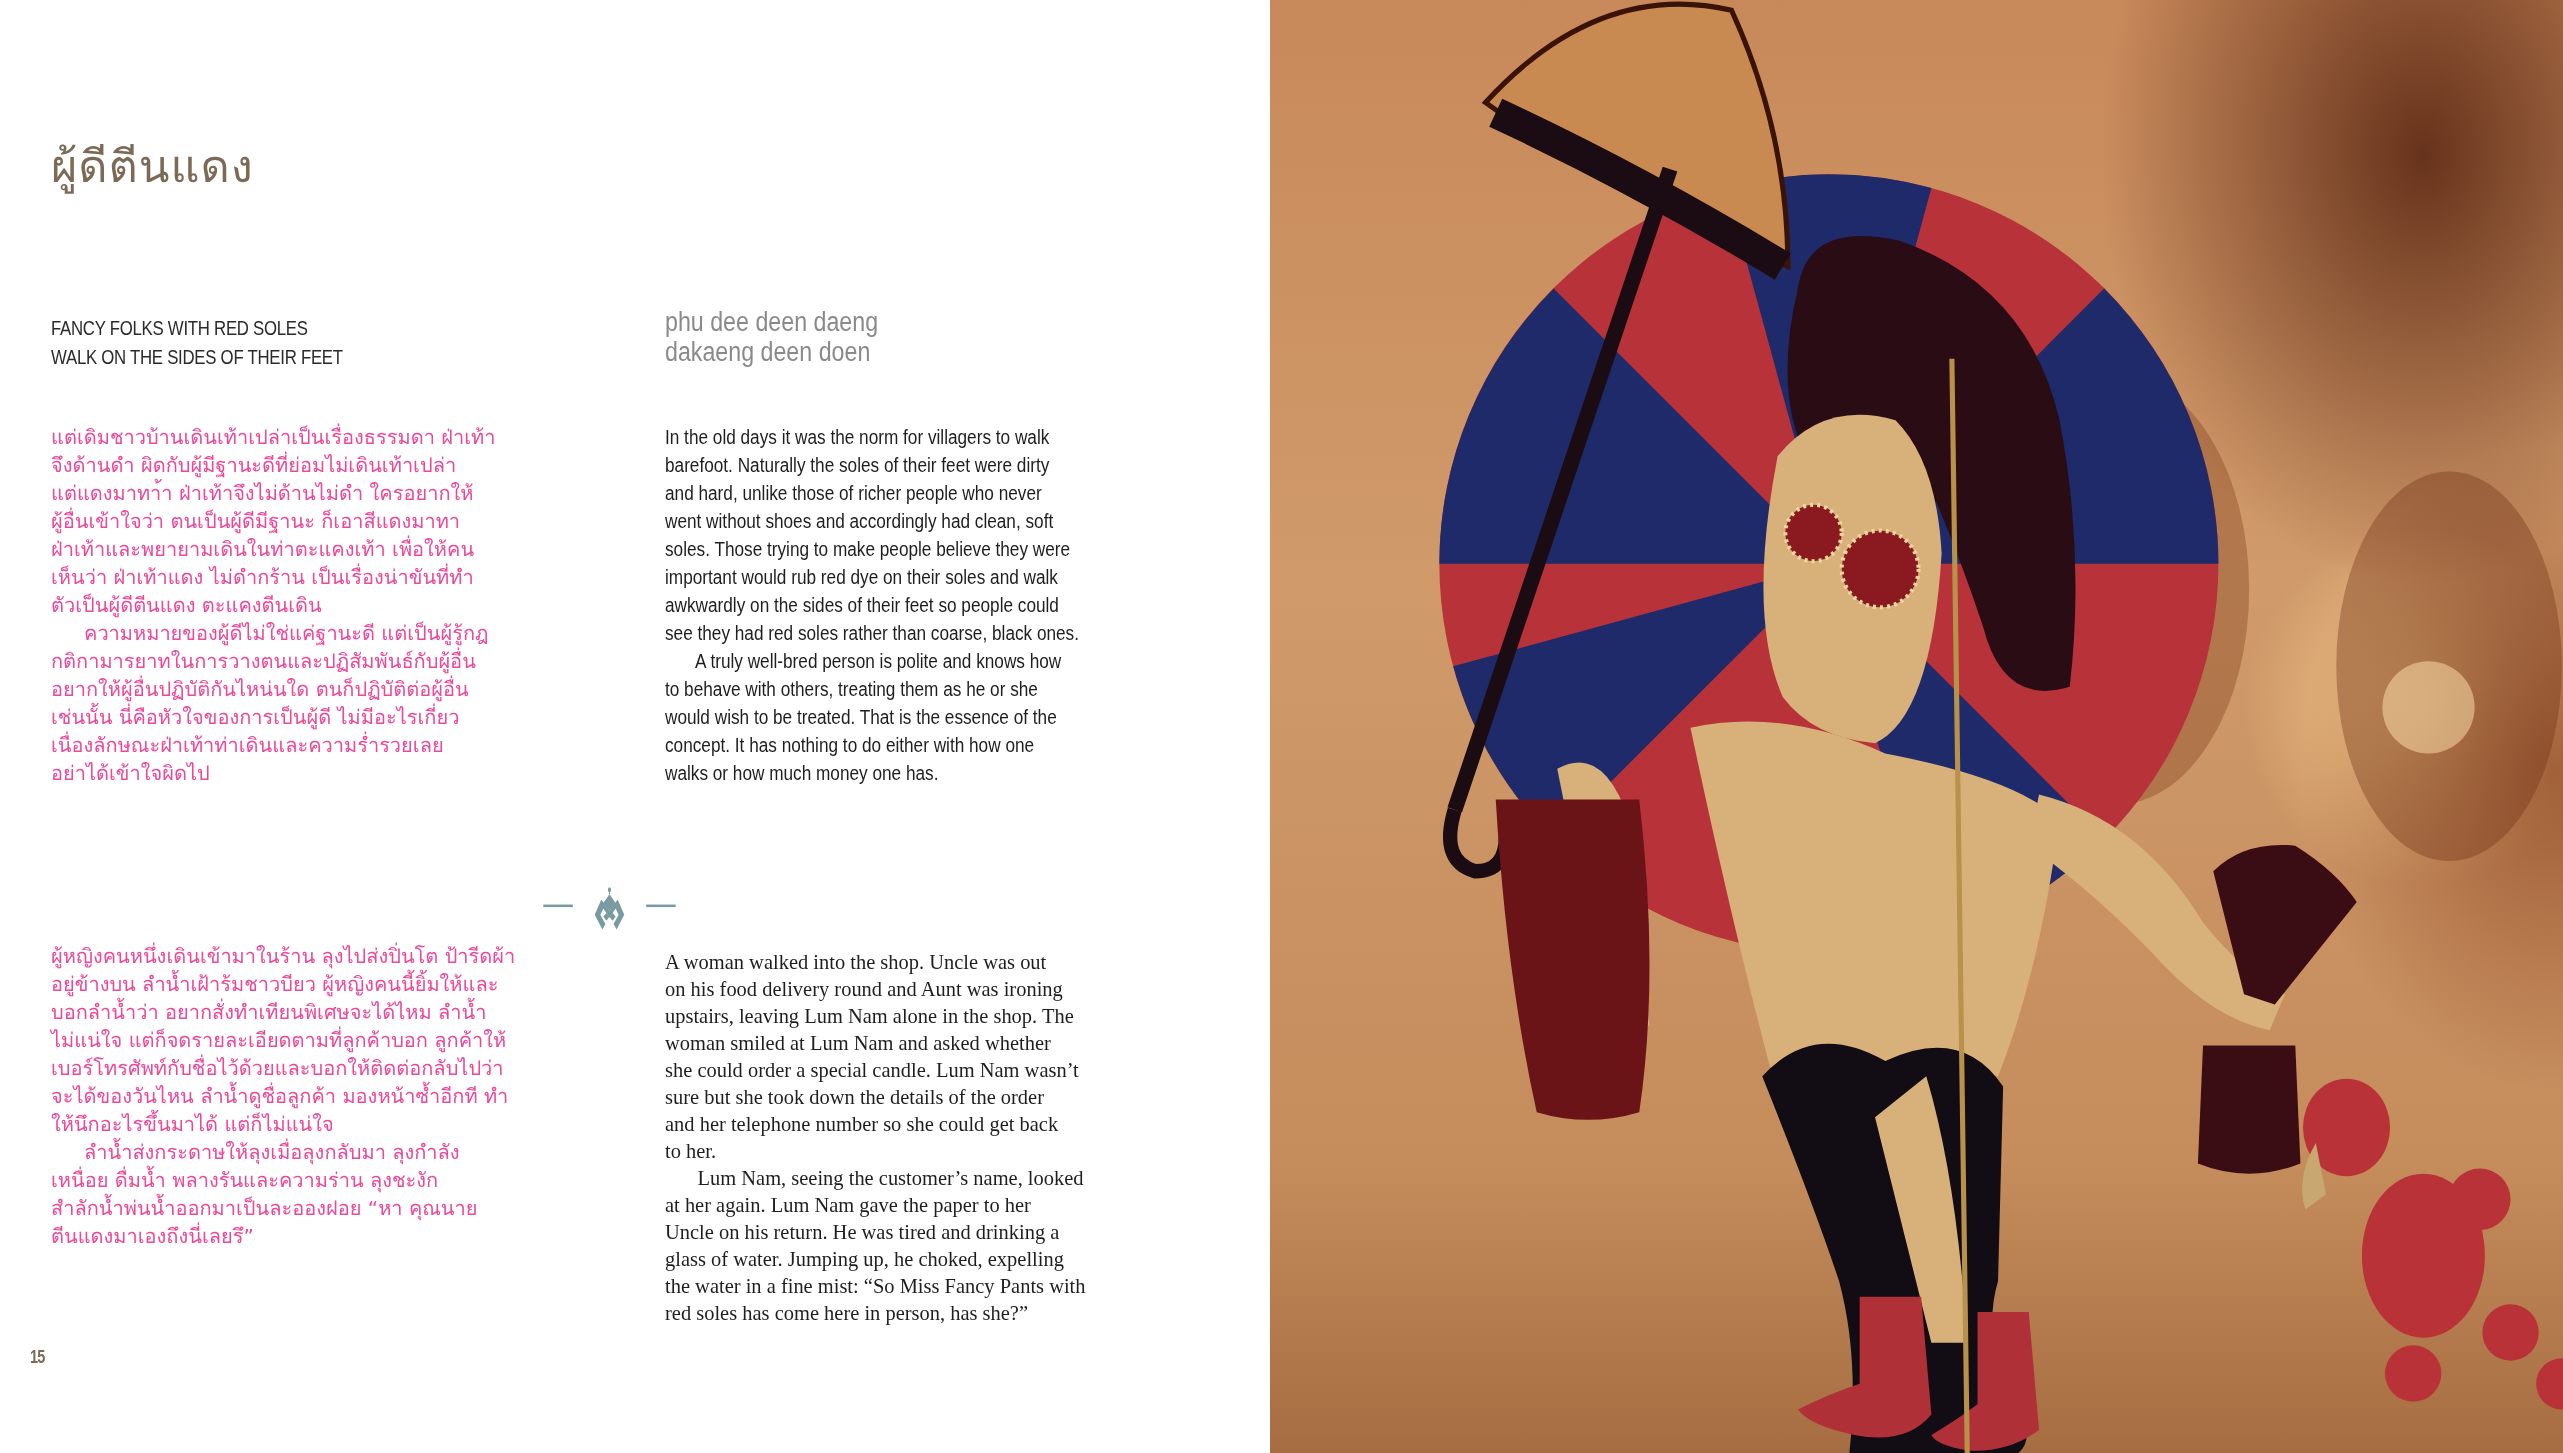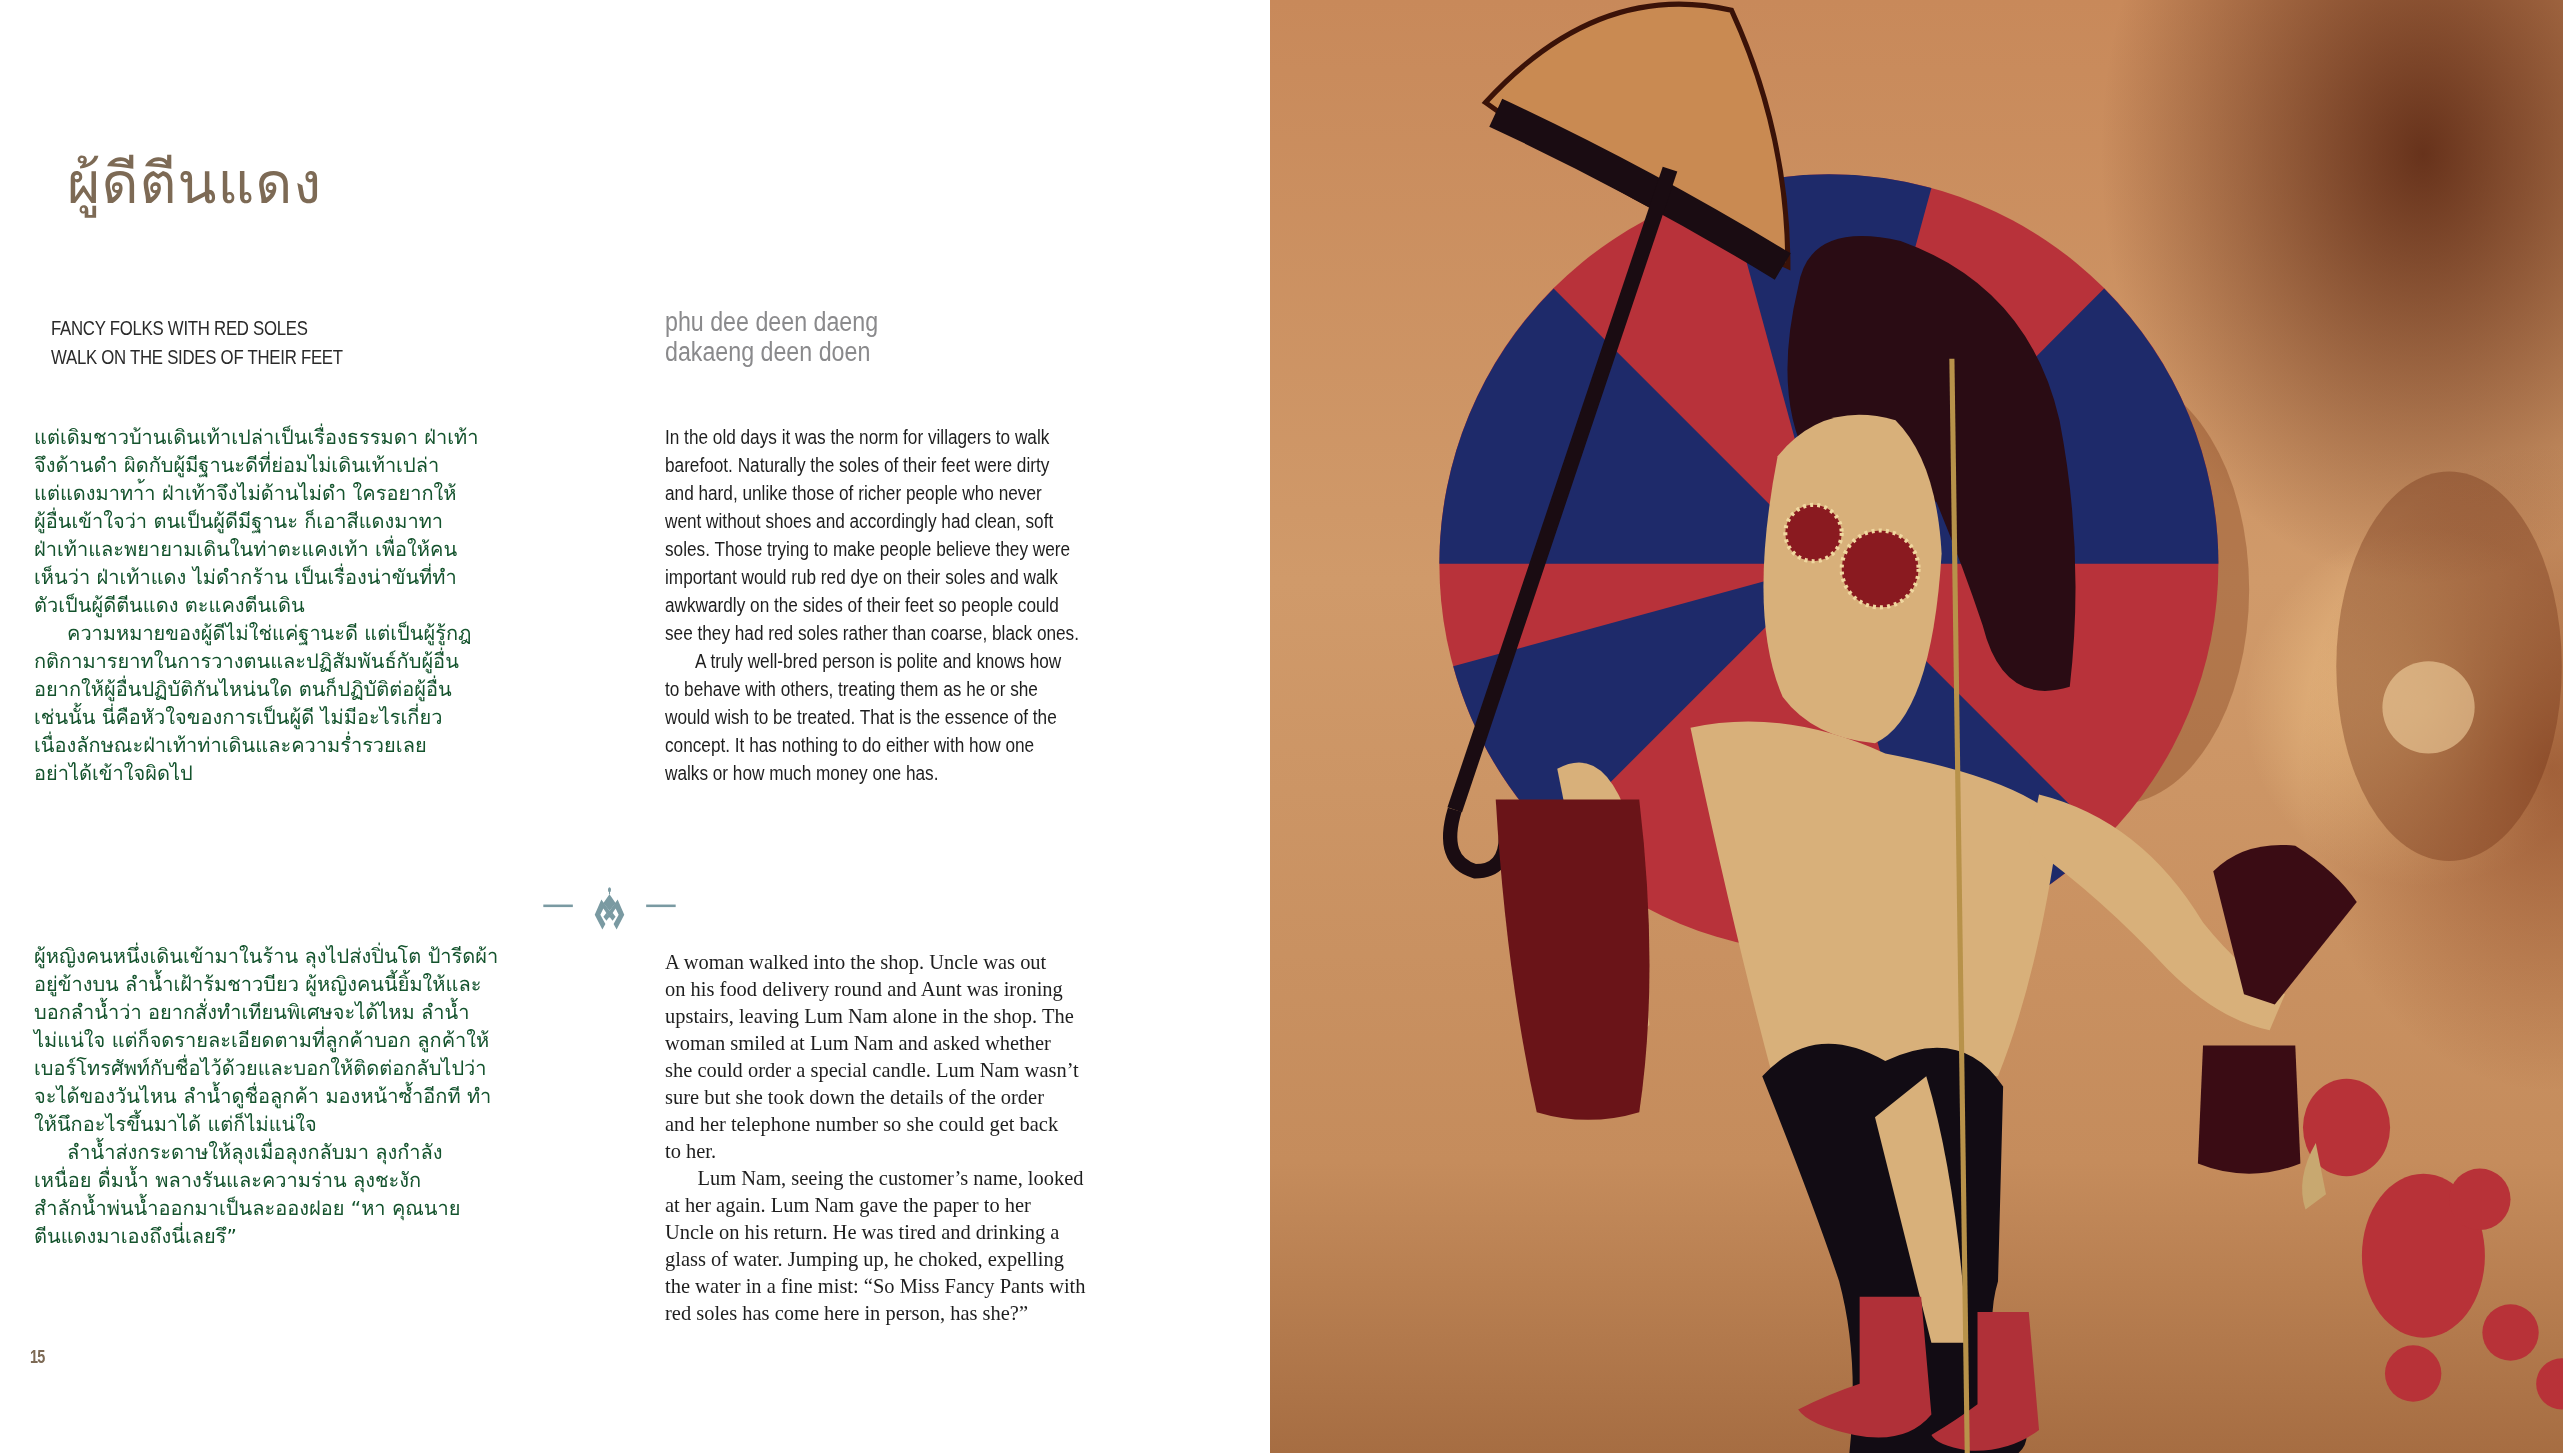--- a/index.html
+++ b/index.html
@@ -3,42 +3,42 @@
 <meta charset="utf-8">
 <style>
   html, body { margin: 0; padding: 0; }
   body {
     width: 2602px; height: 1453px; position: relative; overflow: hidden;
     background: #ffffff;
     font-family: "DejaVu Sans", sans-serif;
   }
   .page-left { position: absolute; left: 0; top: 0; width: 1270px; height: 1453px; background: #ffffff; }
   .title {
-    position: absolute; left: 51px; top: 128px; margin: 16px;
+    position: absolute; left: 51px; top: 128px; margin: 0;
     color: #7d6a55; font-family: "DejaVu Sans", sans-serif; font-weight: normal;
-    font-size: 57px; line-height: 78px; letter-spacing: 1px;
+    font-size: 45px; line-height: 78px; letter-spacing: 1px;
   }
   .title span { display: block; }
   .subtitle-en {
     position: absolute; left: 51px; top: 314px;
     color: #2a2a2a; font-family: "Liberation Sans", sans-serif;
     font-size: 19.5px; line-height: 29px; letter-spacing: -0.3px;
     transform: scaleX(0.86); transform-origin: left top;
   }
   .subtitle-en span { display: block; }
   .translit {
     position: absolute; left: 665px; top: 307px;
     color: #8a8a8c; font-family: "Liberation Sans", sans-serif;
     font-size: 27px; line-height: 30px;
     transform: scaleX(0.86); transform-origin: left top;
   }
   .translit span { display: block; }
   .thai-col {
-    position: absolute; left: 34px; width: 513px;
-    color: #14532d; font-family: "DejaVu Sans", sans-serif;
+    position: absolute; left: 51px; width: 513px;
+    color: #ec4899; font-family: "DejaVu Sans", sans-serif;
     font-size: 20px; line-height: 28px;
   }
   .thai-col .ln { display: block; white-space: nowrap; }
   .thai-col .ln.first-indent { padding-left: 33px; }
   .en-sans {
     position: absolute; left: 665px; width: 559px;
     color: #1e1e1e; font-family: "Liberation Sans", sans-serif;
     font-size: 20px; line-height: 28px;
     transform: scaleX(0.86); transform-origin: left top;
   }

